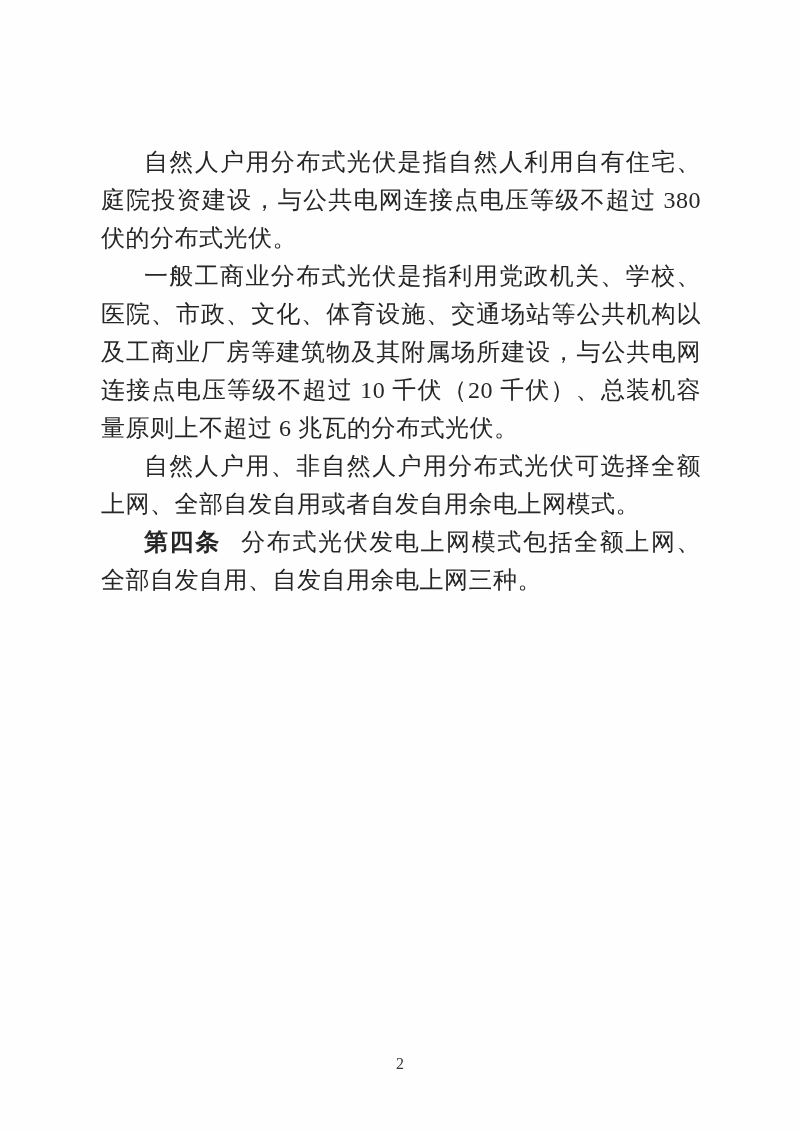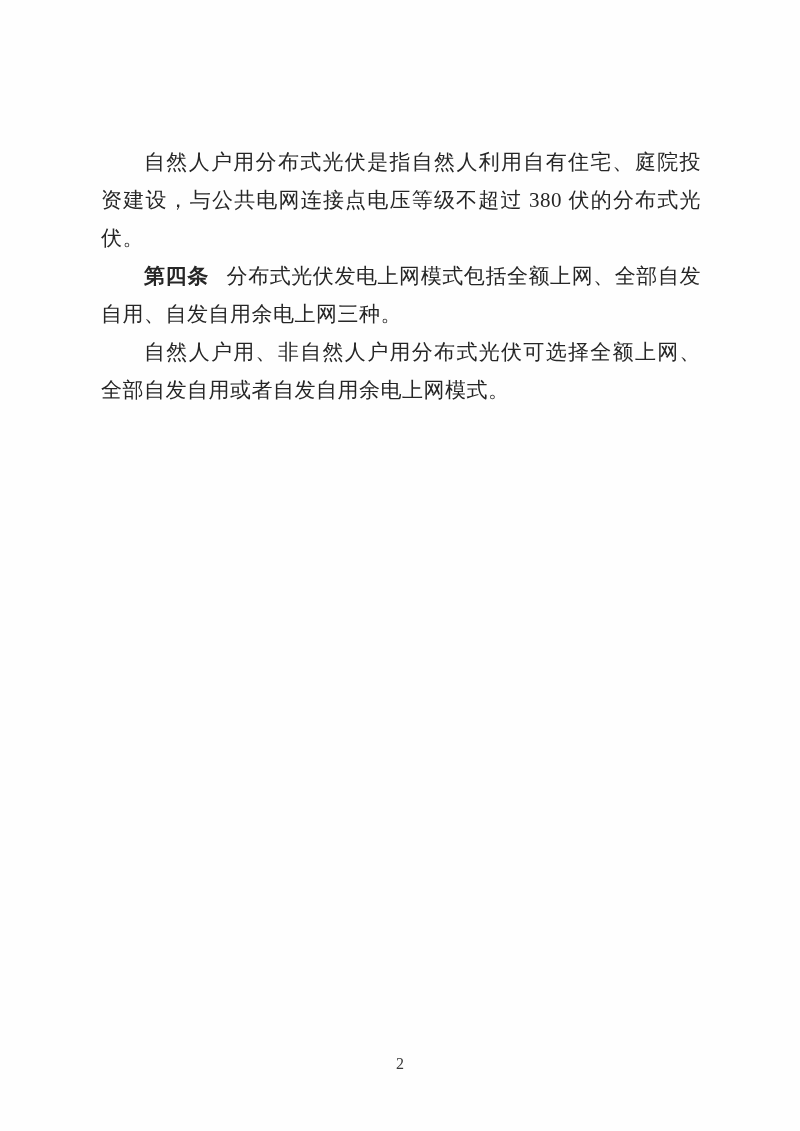--- a/index.html
+++ b/index.html
@@ -25,21 +25,21 @@
   .doc-body {
     position: absolute;
     left: 101px;
     top: 143px;
     width: 600px;
     color: #262626;
   }
   .doc-body p {
     margin: 0;
     padding: 0;
-    font-size: 21px;
+    font-size: 24px;
     line-height: 38px;
     letter-spacing: 0.5px;
     text-indent: 43px;
     text-align: justify;
     text-justify: inter-character;
   }
   .article-no {
     font-weight: bold;
     margin-right: 0.85em;
   }
@@ -60,25 +60,26 @@
 </head>
 <body>
 
 <div class="page">
 
   <div class="doc-body">
 
     <p><span>自然人户用分布式光伏是指自然人利用自有住宅、庭院投资建设，与公共电网连接点电压等级不超过 380 伏的分布式光伏。</span></p>
 
 
+    <p><span>一般工商业分布式光伏是指利用党政机关、学校、医院、市政、文化、体育设施、交通场站等公共机构以及工商业厂房等建筑物及其附属场所建设，与公共电网连接点电压等级不超过 10 千伏（20 千伏）、总装机容量原则上不超过 6 兆瓦的分布式光伏。</span></p>
 
 
+    <p><span>自然人户用、非自然人户用分布式光伏可选择全额上网、全部自发自用或者自发自用余电上网模式。</span></p>
+
     <p><span class="article-no">第四条</span><span>分布式光伏发电上网模式包括全额上网、全部自发自用、自发自用余电上网三种。</span></p>
-
-    <p><span>自然人户用、非自然人户用分布式光伏可选择全额上网、全部自发自用或者自发自用余电上网模式。</span></p>
 
 
   </div>
 
   <div class="page-footer">
     <span>2</span>
   </div>
 
 </div>
 

